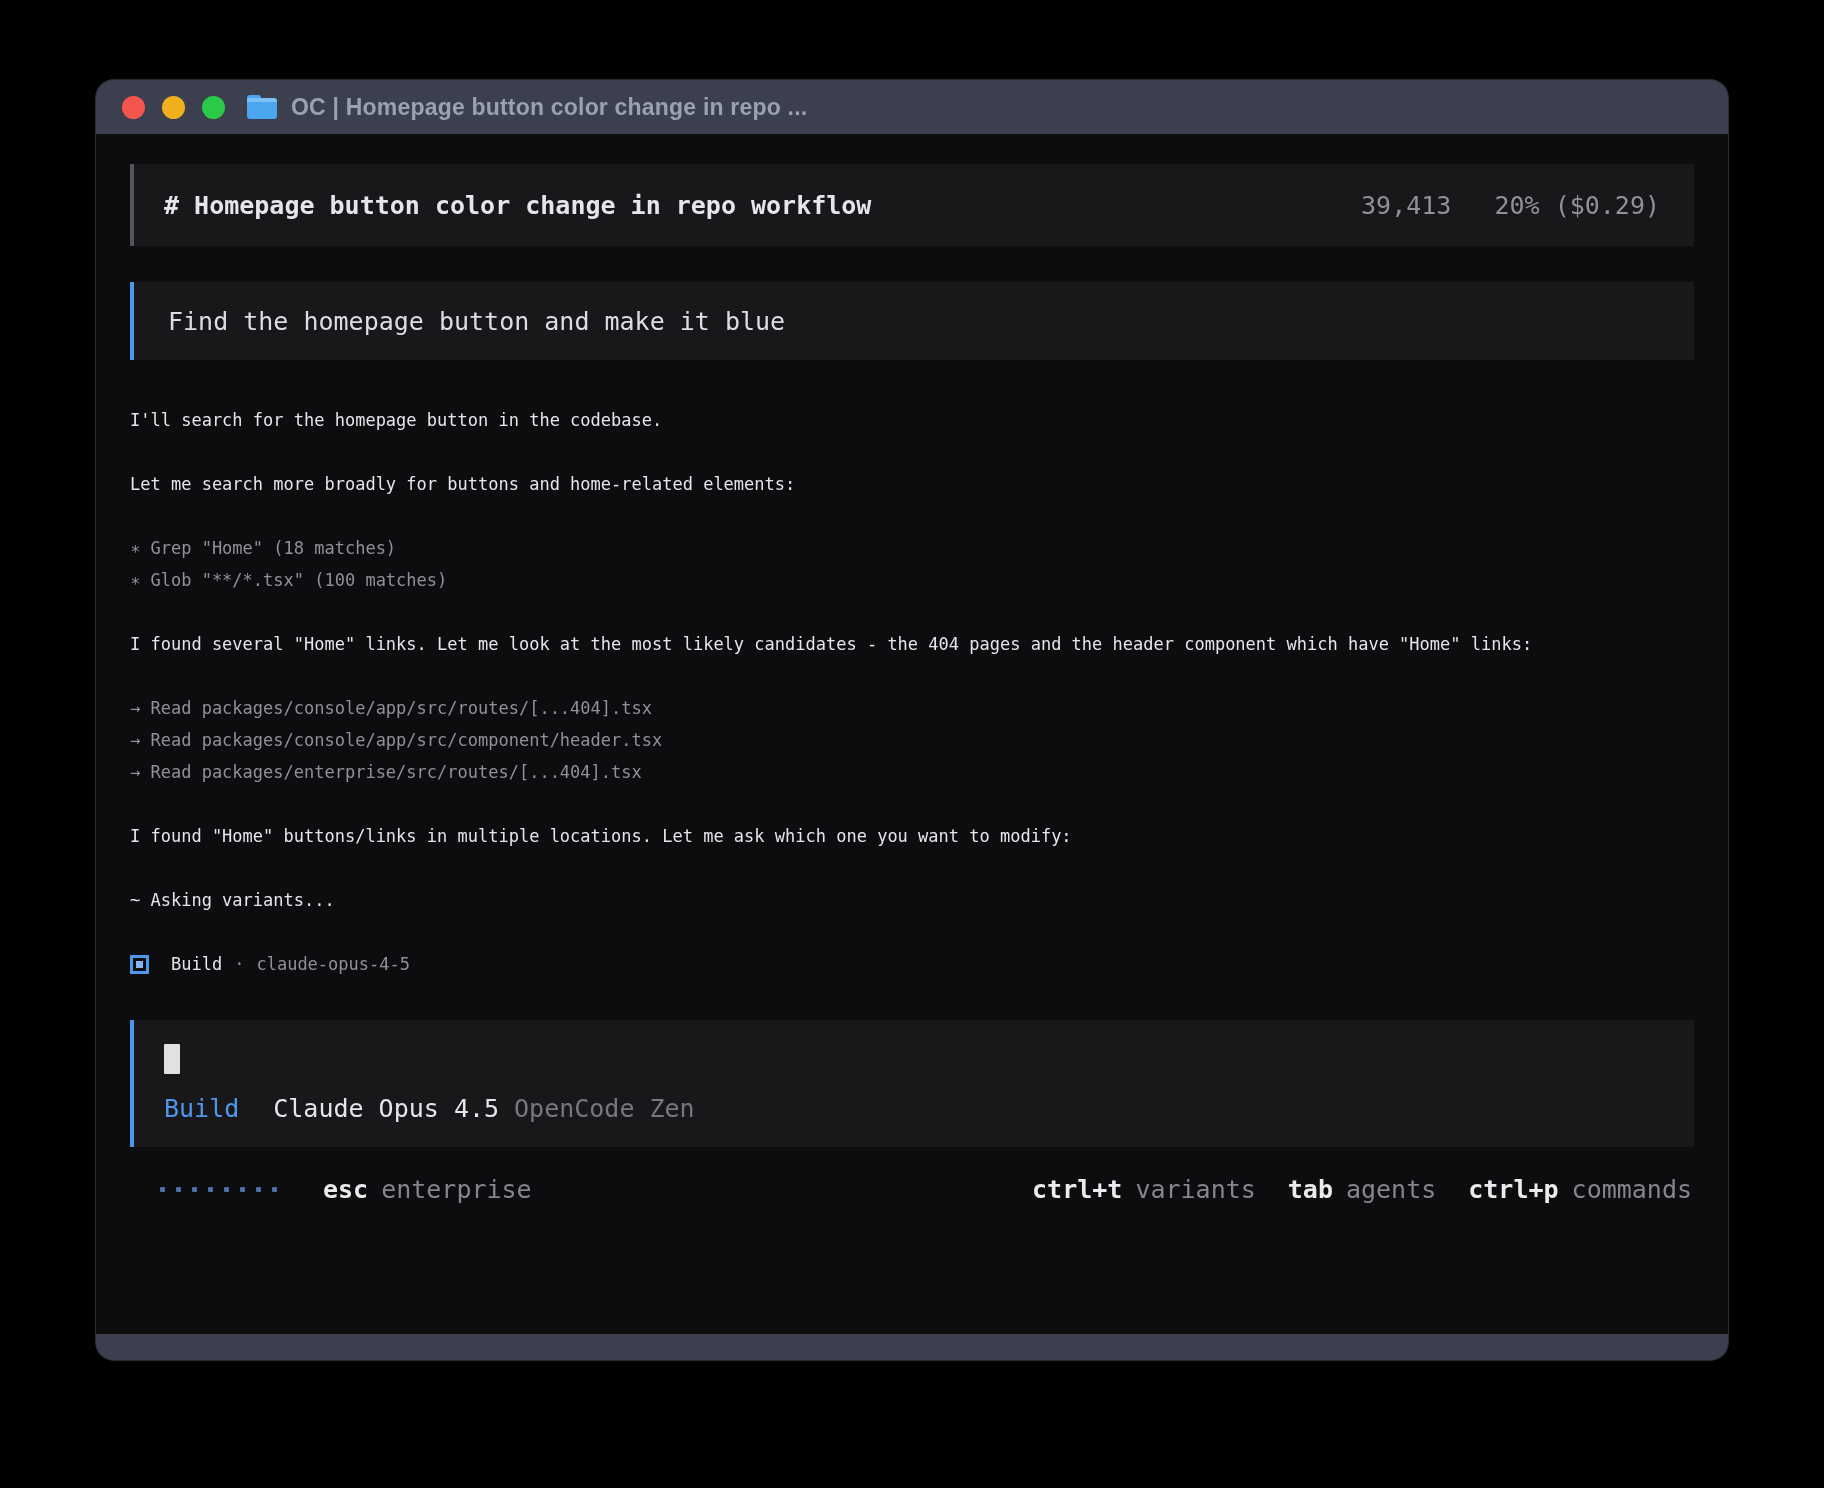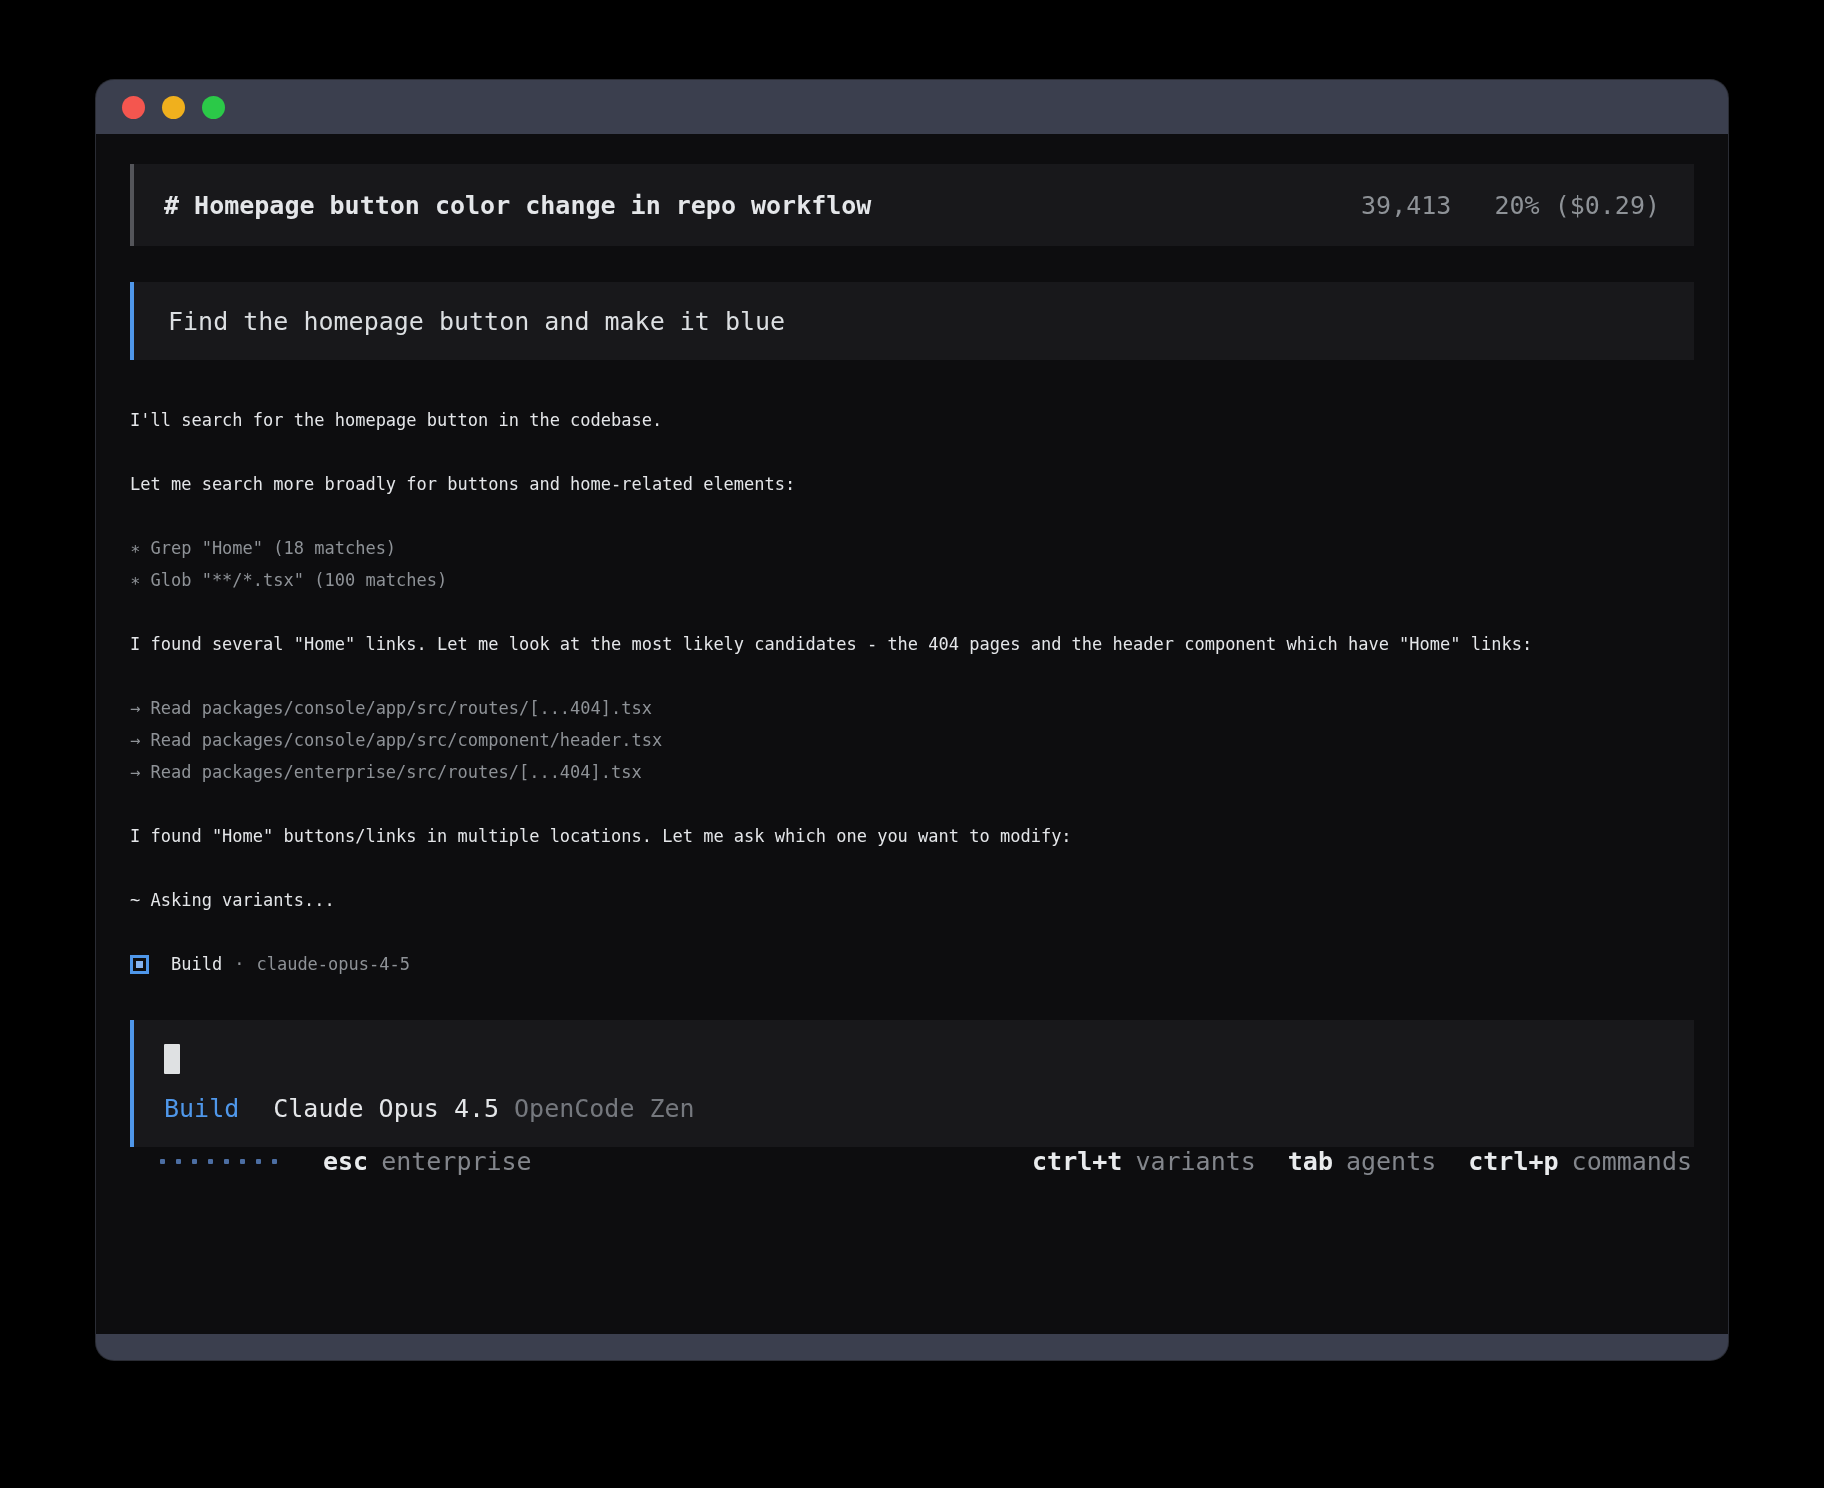--- a/index.html
+++ b/index.html
@@ -60,38 +60,42 @@
   .agent-icon::after{content:"";width:7px;height:7px;background:#86b4f0}
   .agent-row .sep{margin:0 12px}
 
   .input-block{margin-top:40px;padding:24px 34px 24px 30px}
   .cursor{width:16px;height:30px;background:var(--cursor-color);border-radius:1px;margin-bottom:20px}
   .model-row{font-size:25px;display:flex;align-items:baseline}
   .model-row .mode{color:var(--accent-blue)}
   .model-row .model{color:var(--text-primary);margin-left:34px}
   .model-row .provider{color:var(--text-dim);margin-left:15px}
 
-  .footer{display:flex;align-items:flex-end;justify-content:space-between;font-size:25px;padding-left:30px;padding-right:2px}
+  .footer{margin-top:28px;display:flex;align-items:flex-end;justify-content:space-between;font-size:25px;padding-left:30px;padding-right:2px}
   .footer-left{display:flex;align-items:center}
   .dots{display:flex;gap:11px;align-items:center;margin-right:46px}
   .dot{width:5px;height:5px;background:var(--dot-color);border-radius:1px}
   .fkey{color:#e9ebed;font-weight:bold}
   .flabel{color:#83868c;margin-left:13px}
   .footer-right{display:flex;align-items:center}
   .shortcut{display:flex;align-items:center;margin-left:32px}
 </style>
 </head>
 <body>
 
 <div class="window">
   <div class="titlebar">
     <div class="lights">
       <span class="light red"></span>
       <span class="light yellow"></span>
       <span class="light green"></span>
+    </div>
+    <div class="title-area">
+      <span class="folder"></span>
+      <span class="window-title">OC | Homepage button color change in repo ...</span>
     </div>
   </div>
 
   <div class="content">
 
     <div class="block header-block">
       <span class="session-title"># Homepage button color change in repo workflow</span>
       <span class="session-stats">
         <span>39,413</span>
         <span class="ctx">20% ($0.29)</span>

